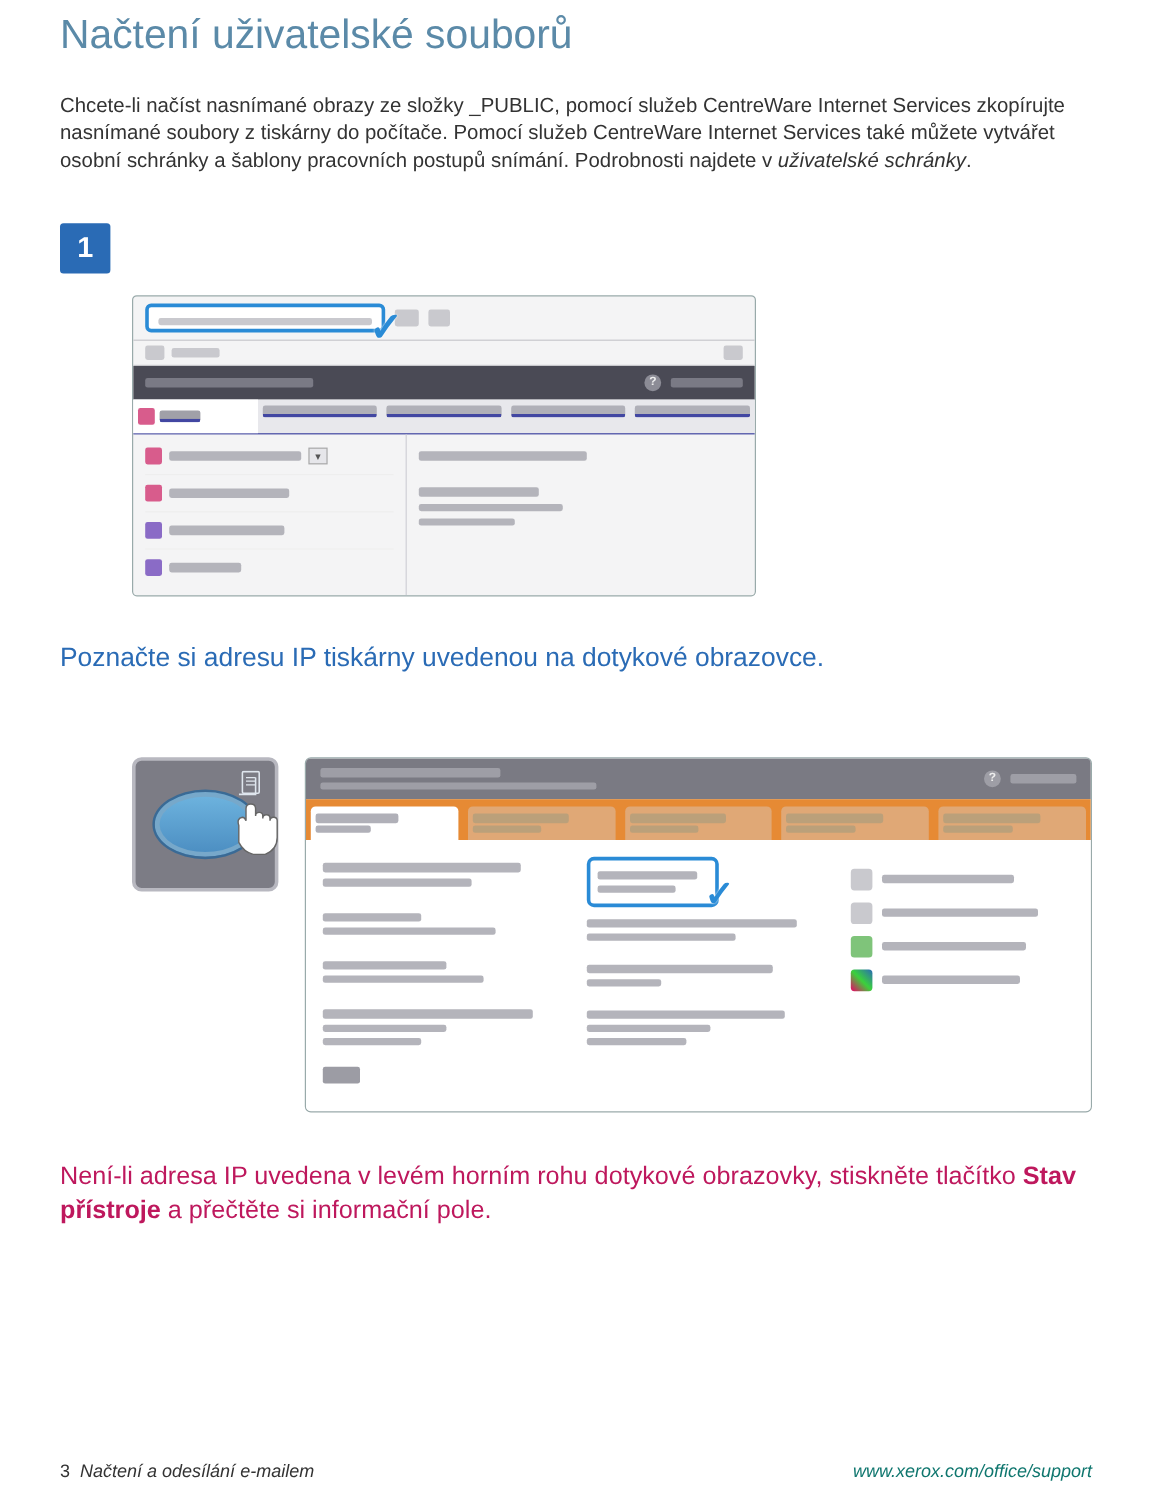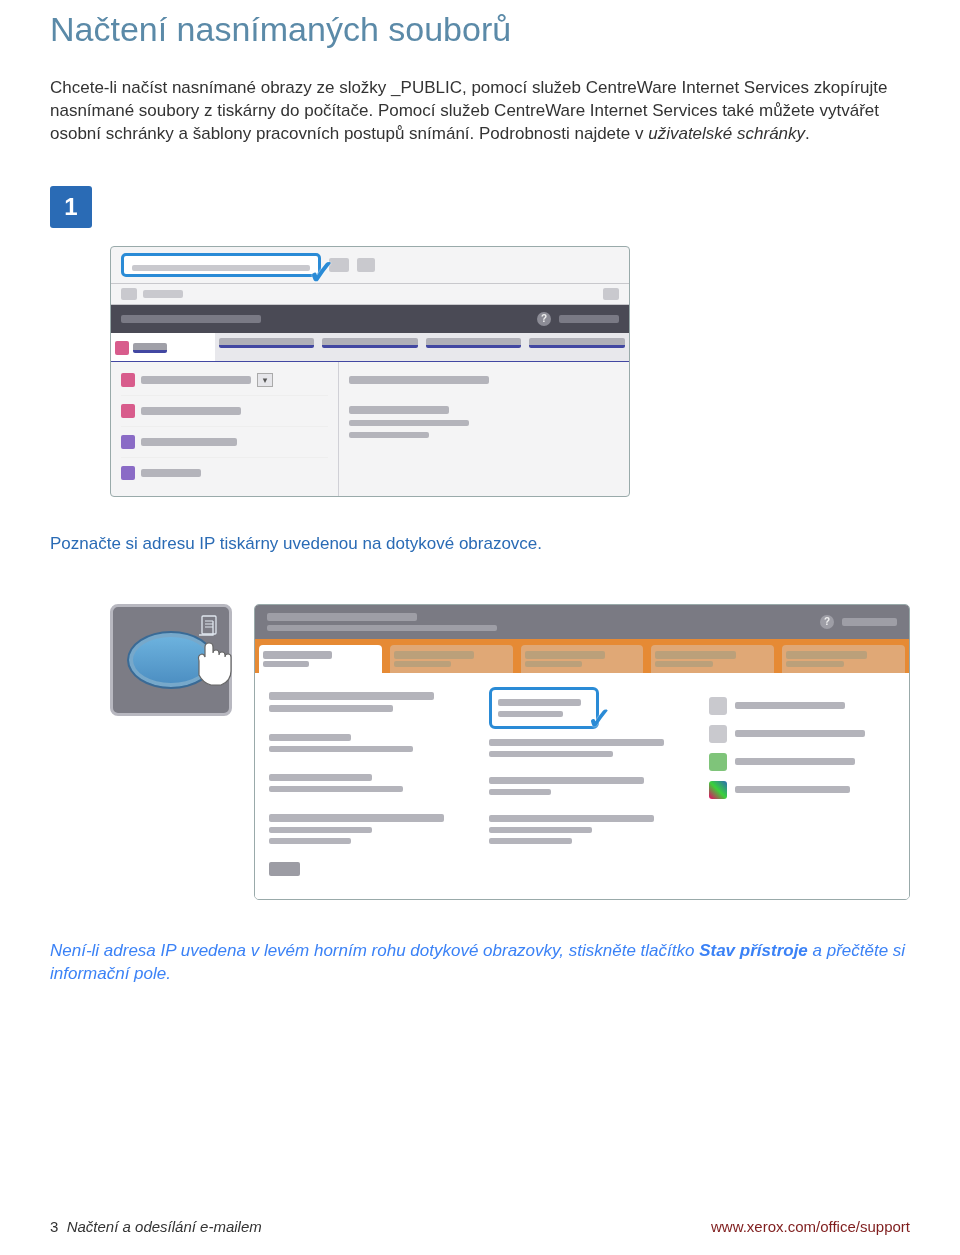--- a/index.html
+++ b/index.html
@@ -95,23 +95,23 @@
   .d1-main { flex:1; padding:8px 10px;}
   .d1-line { background:#b4b4bb; height:8px; border-radius:2px; margin:6px 0;}
   .d1-item { display:flex; align-items:center; gap:6px; padding:5px 0; border-bottom:1px solid #eee;}
   .d1-iicon { width:14px;height:14px;border-radius:2px;}
   .ic-pink{background:#d85c8c;}
   .ic-purple{background:#8a6bc6;}
   .d1-item:first-child {padding-top:0;}
   .d1-drop{ width:16px;height:14px;background:#e6e6ea;border:1px solid #aaa;display:flex;align-items:center;justify-content:center;font-size:9px;color:#555;}
   .caption {
     color: #2a6bb5;
-    font-size: 17px;
+    font-size: 22px;
     line-height:1.35;
-    margin-bottom: 48px;
+    margin-bottom: 68px;
   }
   
   .diag2 {
     margin-left: 60px;
     display: flex;
     gap: 22px;
     margin-bottom: 40px;
     align-items: flex-start;
   }
   .d2-button-pad {
@@ -163,36 +163,36 @@
   .d2-callout .ck{
     position:absolute; right:-16px; bottom:-10px; color:#2a8bd6; font-size:30px; font-weight:bold;
     text-shadow:0 0 2px #fff;
   }
   .d2-side-item{ display:flex; align-items:center; gap:8px; margin:10px 0;}
   .d2-side-ic{ width:18px;height:18px; border-radius:3px; display:flex;align-items:center;justify-content:center;}
   .si1{background:#c9c9ce;} .si2{background:#c9c9ce;} .si3{background:#7fc47a;} .si4{background:linear-gradient(45deg,#e06,#3bd13b,#2a6bb5);}
   .d2-sbar{ background:#b4b4bb; height:7px; border-radius:2px; flex:1;}
 
   .note2 {
-    color:#3b82f6; font-size:17px; line-height:1.35; margin-bottom:40px;font-style:italic;
+    color:#be185d; font-size:21px; line-height:1.35; margin-bottom:40px;
   }
   .note2 b { font-weight:bold; }
 
   .footer {
     position:absolute; bottom:20px; left:50px; right:50px;
     display:flex; justify-content:space-between; font-size:15px;
   }
   .fl{ color:#333;}
   .fl em{ font-style:italic;}
-  .fr{ color:#7f1d1d;}
+  .fr{ color:#0f766e;font-style:italic;}
 </style>
 </head>
 <body>
 
-<h1>Načtení nasnímaných souborů</h1>
+<h1>Načtení uživatelské souborů</h1>
 
 <p class="intro">
   <span>Chcete-li načíst nasnímané obrazy ze složky _PUBLIC, pomocí služeb CentreWare Internet Services zkopírujte nasnímané soubory z tiskárny do počítače. Pomocí služeb CentreWare Internet Services také můžete vytvářet osobní schránky a šablony pracovních postupů snímání. Podrobnosti najdete v </span><em>uživatelské schránky</em><span>.</span>
 </p>
 
 <div class="step-badge">1</div>
 
 <div class="diag1">
   <div class="d1-url-row">
     <div class="d1-url-box">

